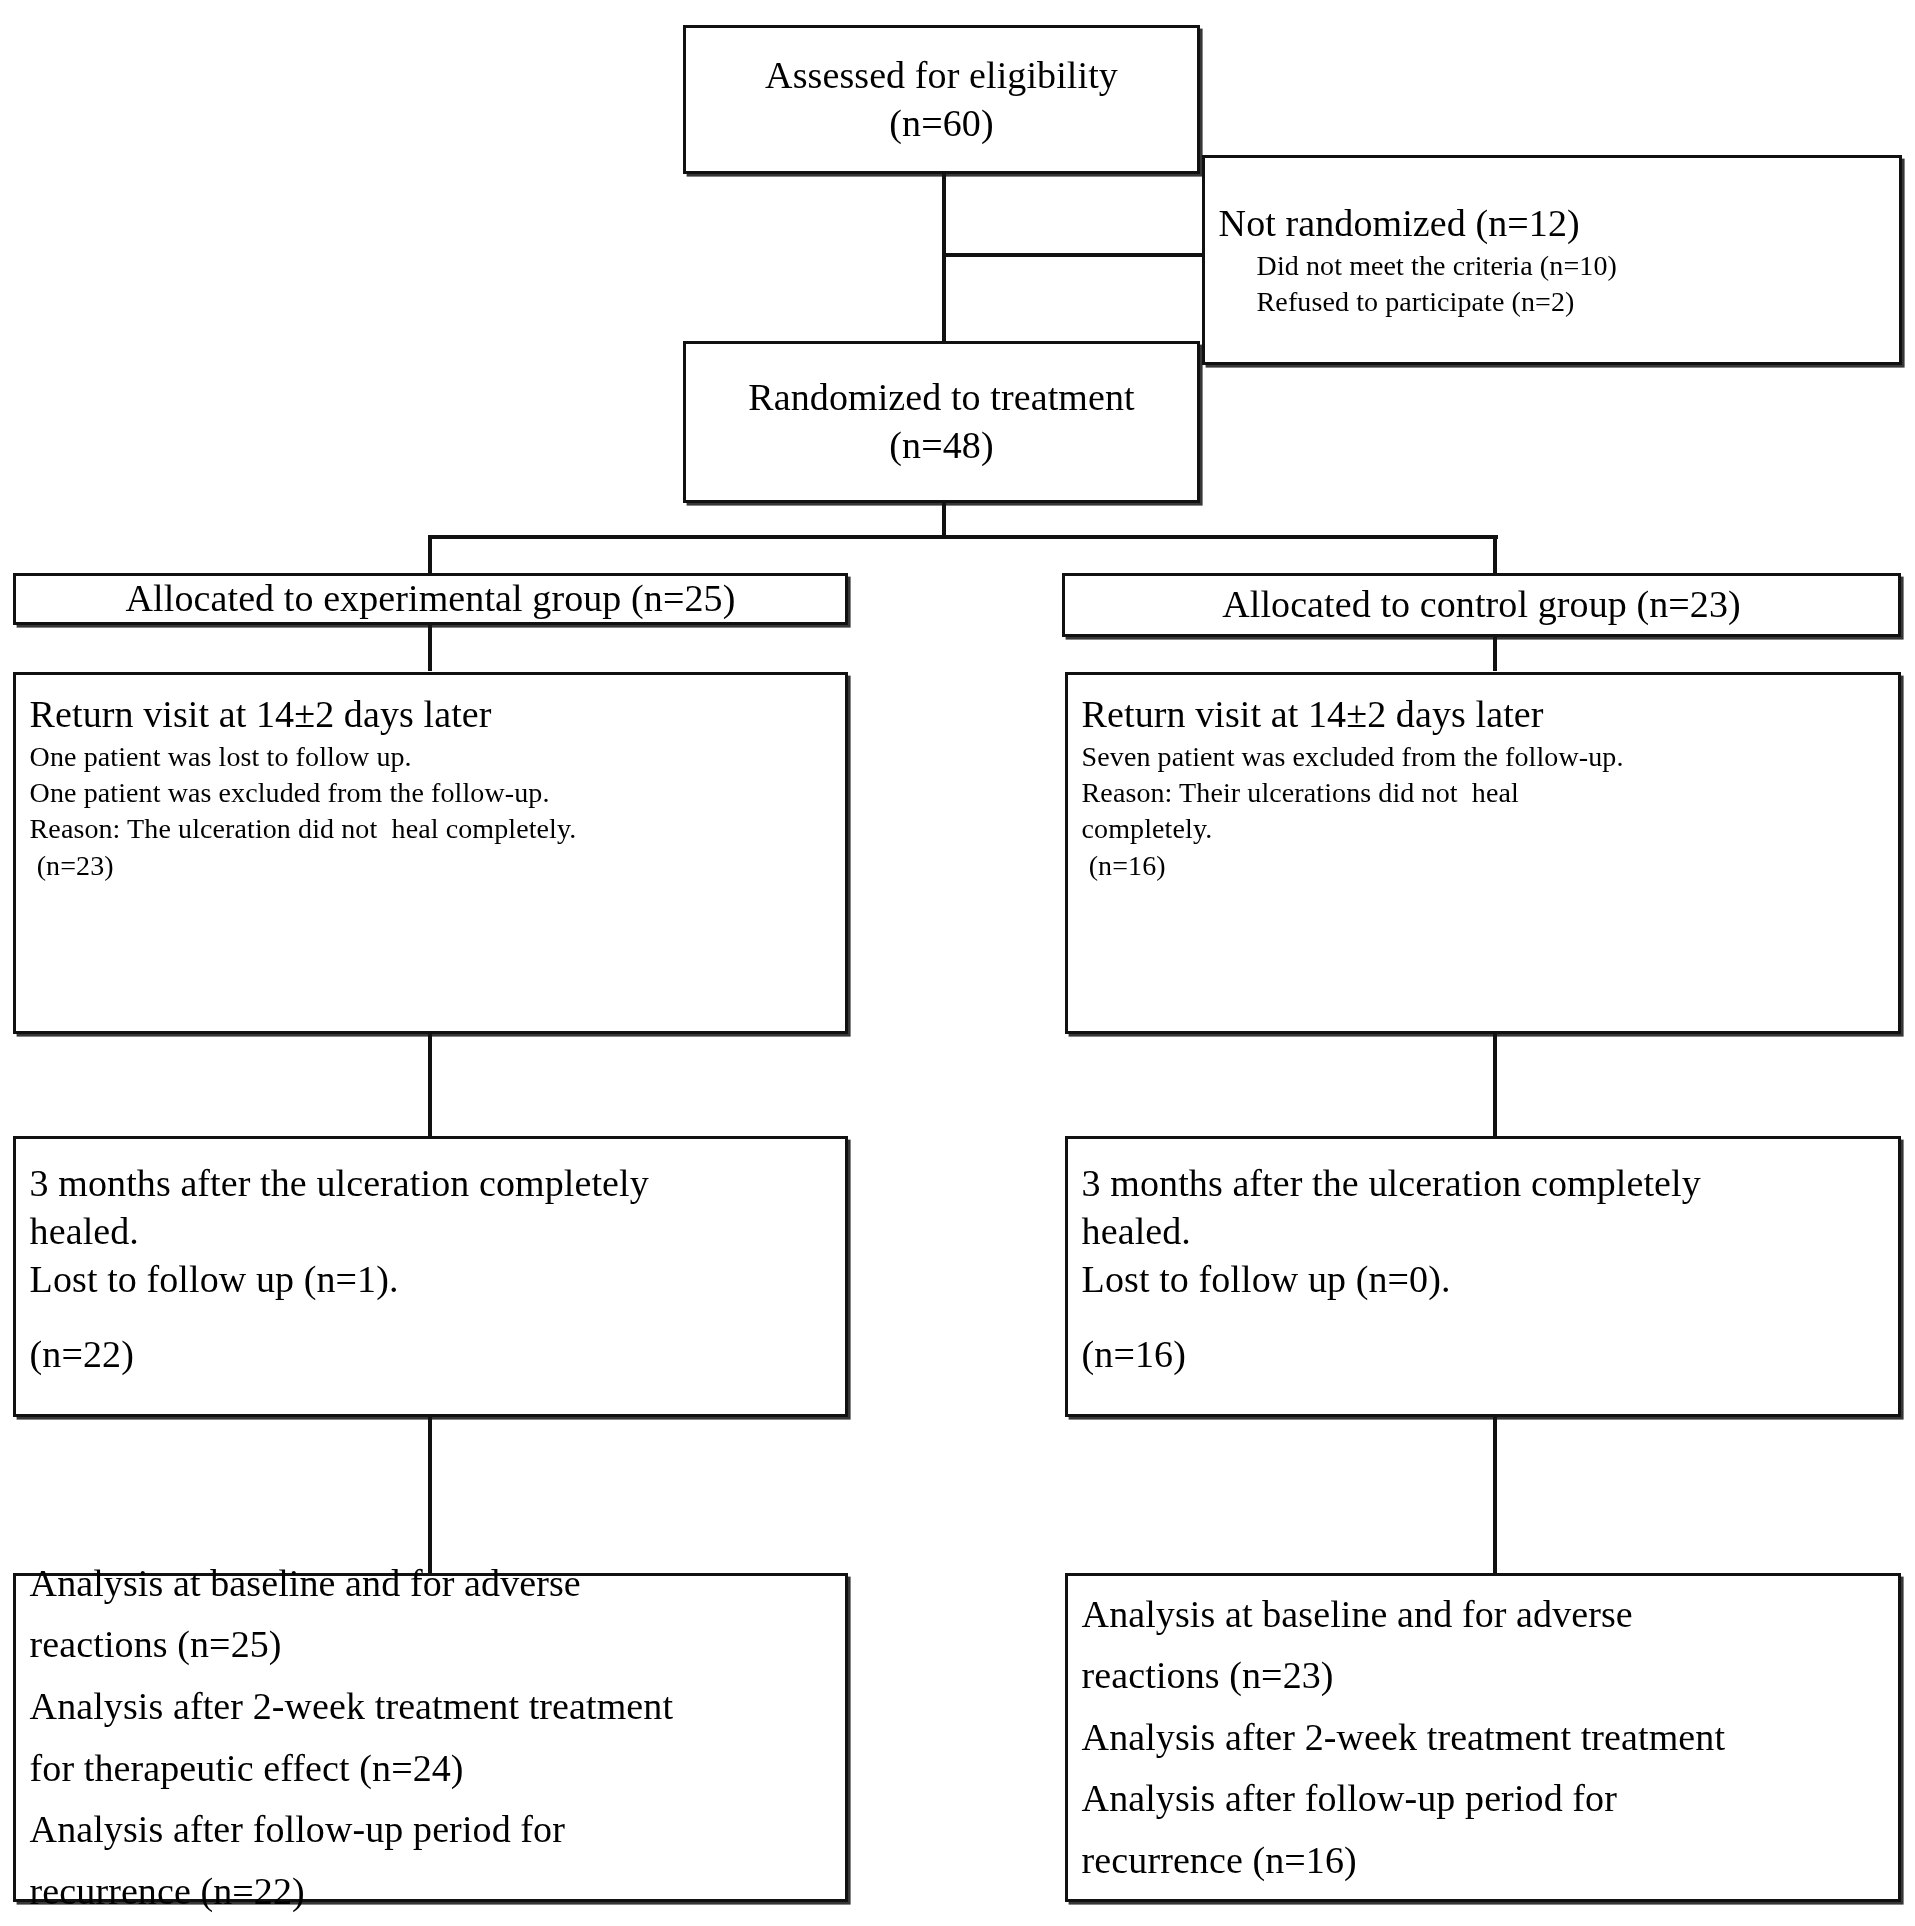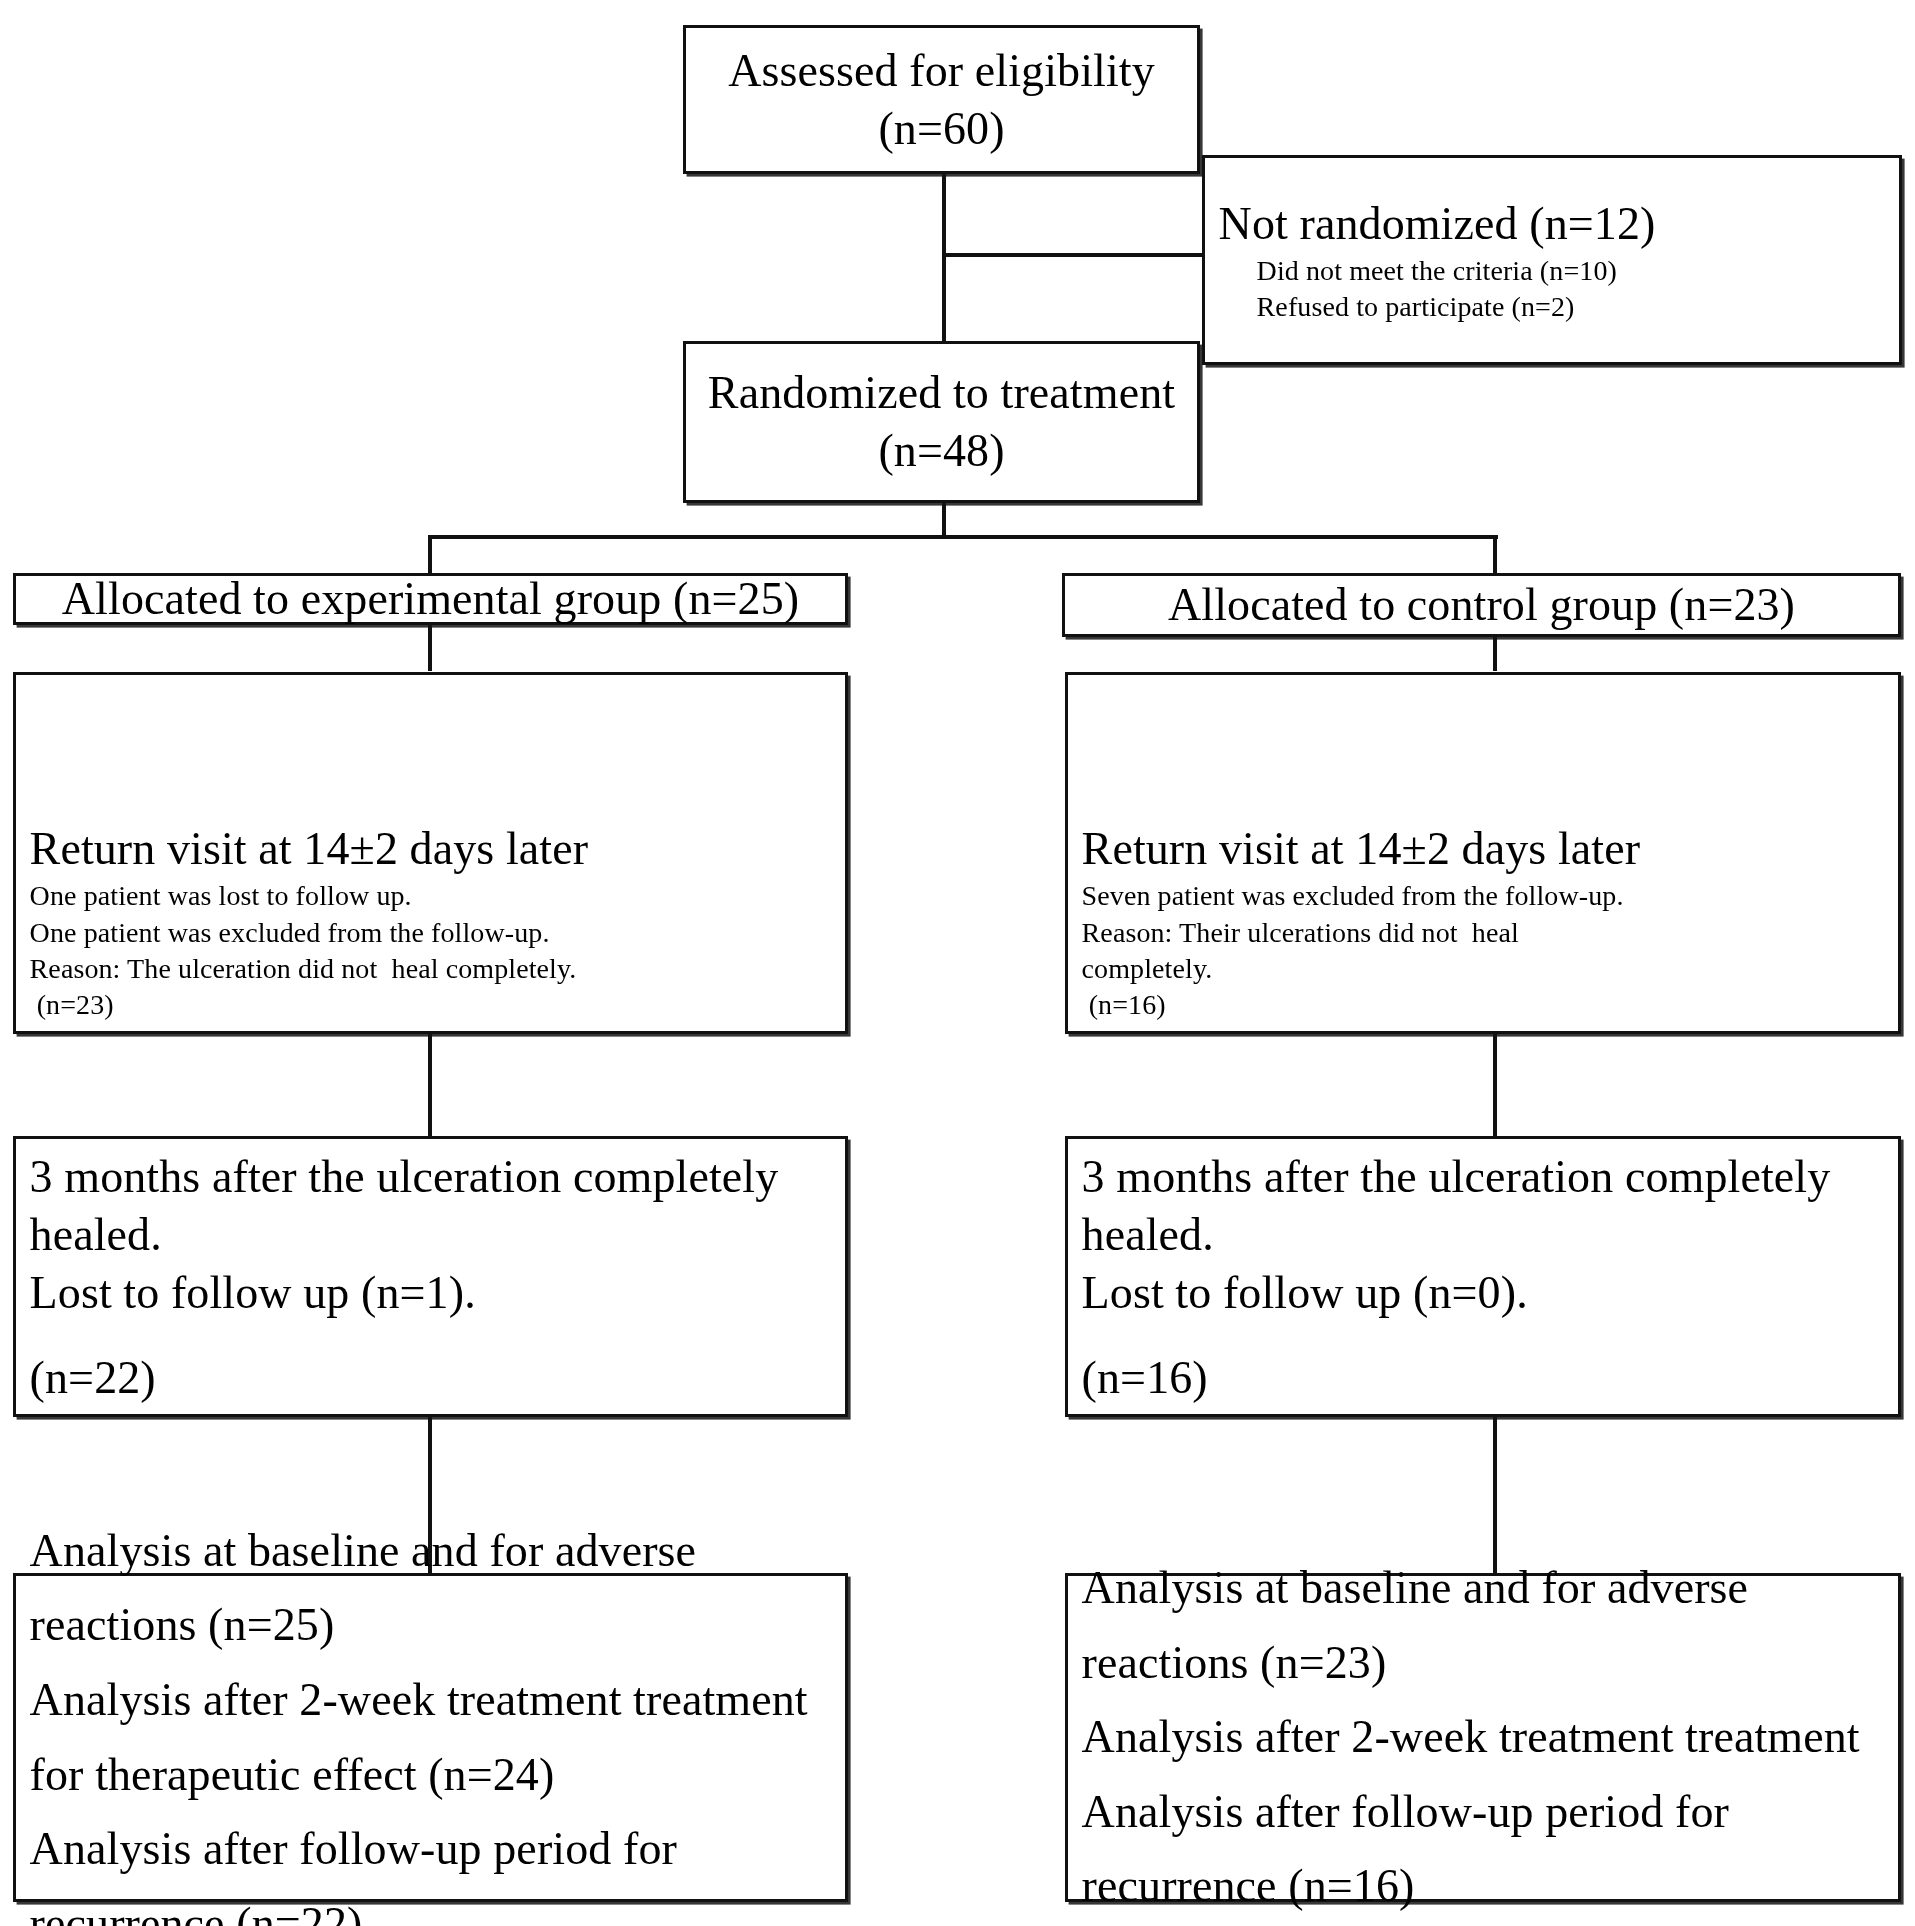--- a/index.html
+++ b/index.html
@@ -25,29 +25,29 @@
   .box .inner{
     position:absolute;
     left:0;right:0;top:0;bottom:0;
     padding:7.3px 13.6px;
     display:flex;
     flex-direction:column;
     justify-content:center;
   }
   .box.center .inner{align-items:center;text-align:center;}
   .box.left .inner{align-items:flex-start;text-align:left;}
-  .box.topalign .inner{justify-content:flex-end;}
+  .box.topalign .inner{justify-content:flex-start;}
 
   .line{
     font-size:28px;
     line-height:1.30;
     white-space:pre;
     letter-spacing:0.1px;
   }
-  .line.big{font-size:46px;line-height:1.26;}
+  .line.big{font-size:38px;line-height:1.26;}
   .line.indent{padding-left:38px;}
   .line.gap{margin-top:27px;}
   .line.loose{line-height:1.62;}
 
   
   .conn{
     position:absolute;
     background:#111111;
   }
   .vline{width:4.2px;}

